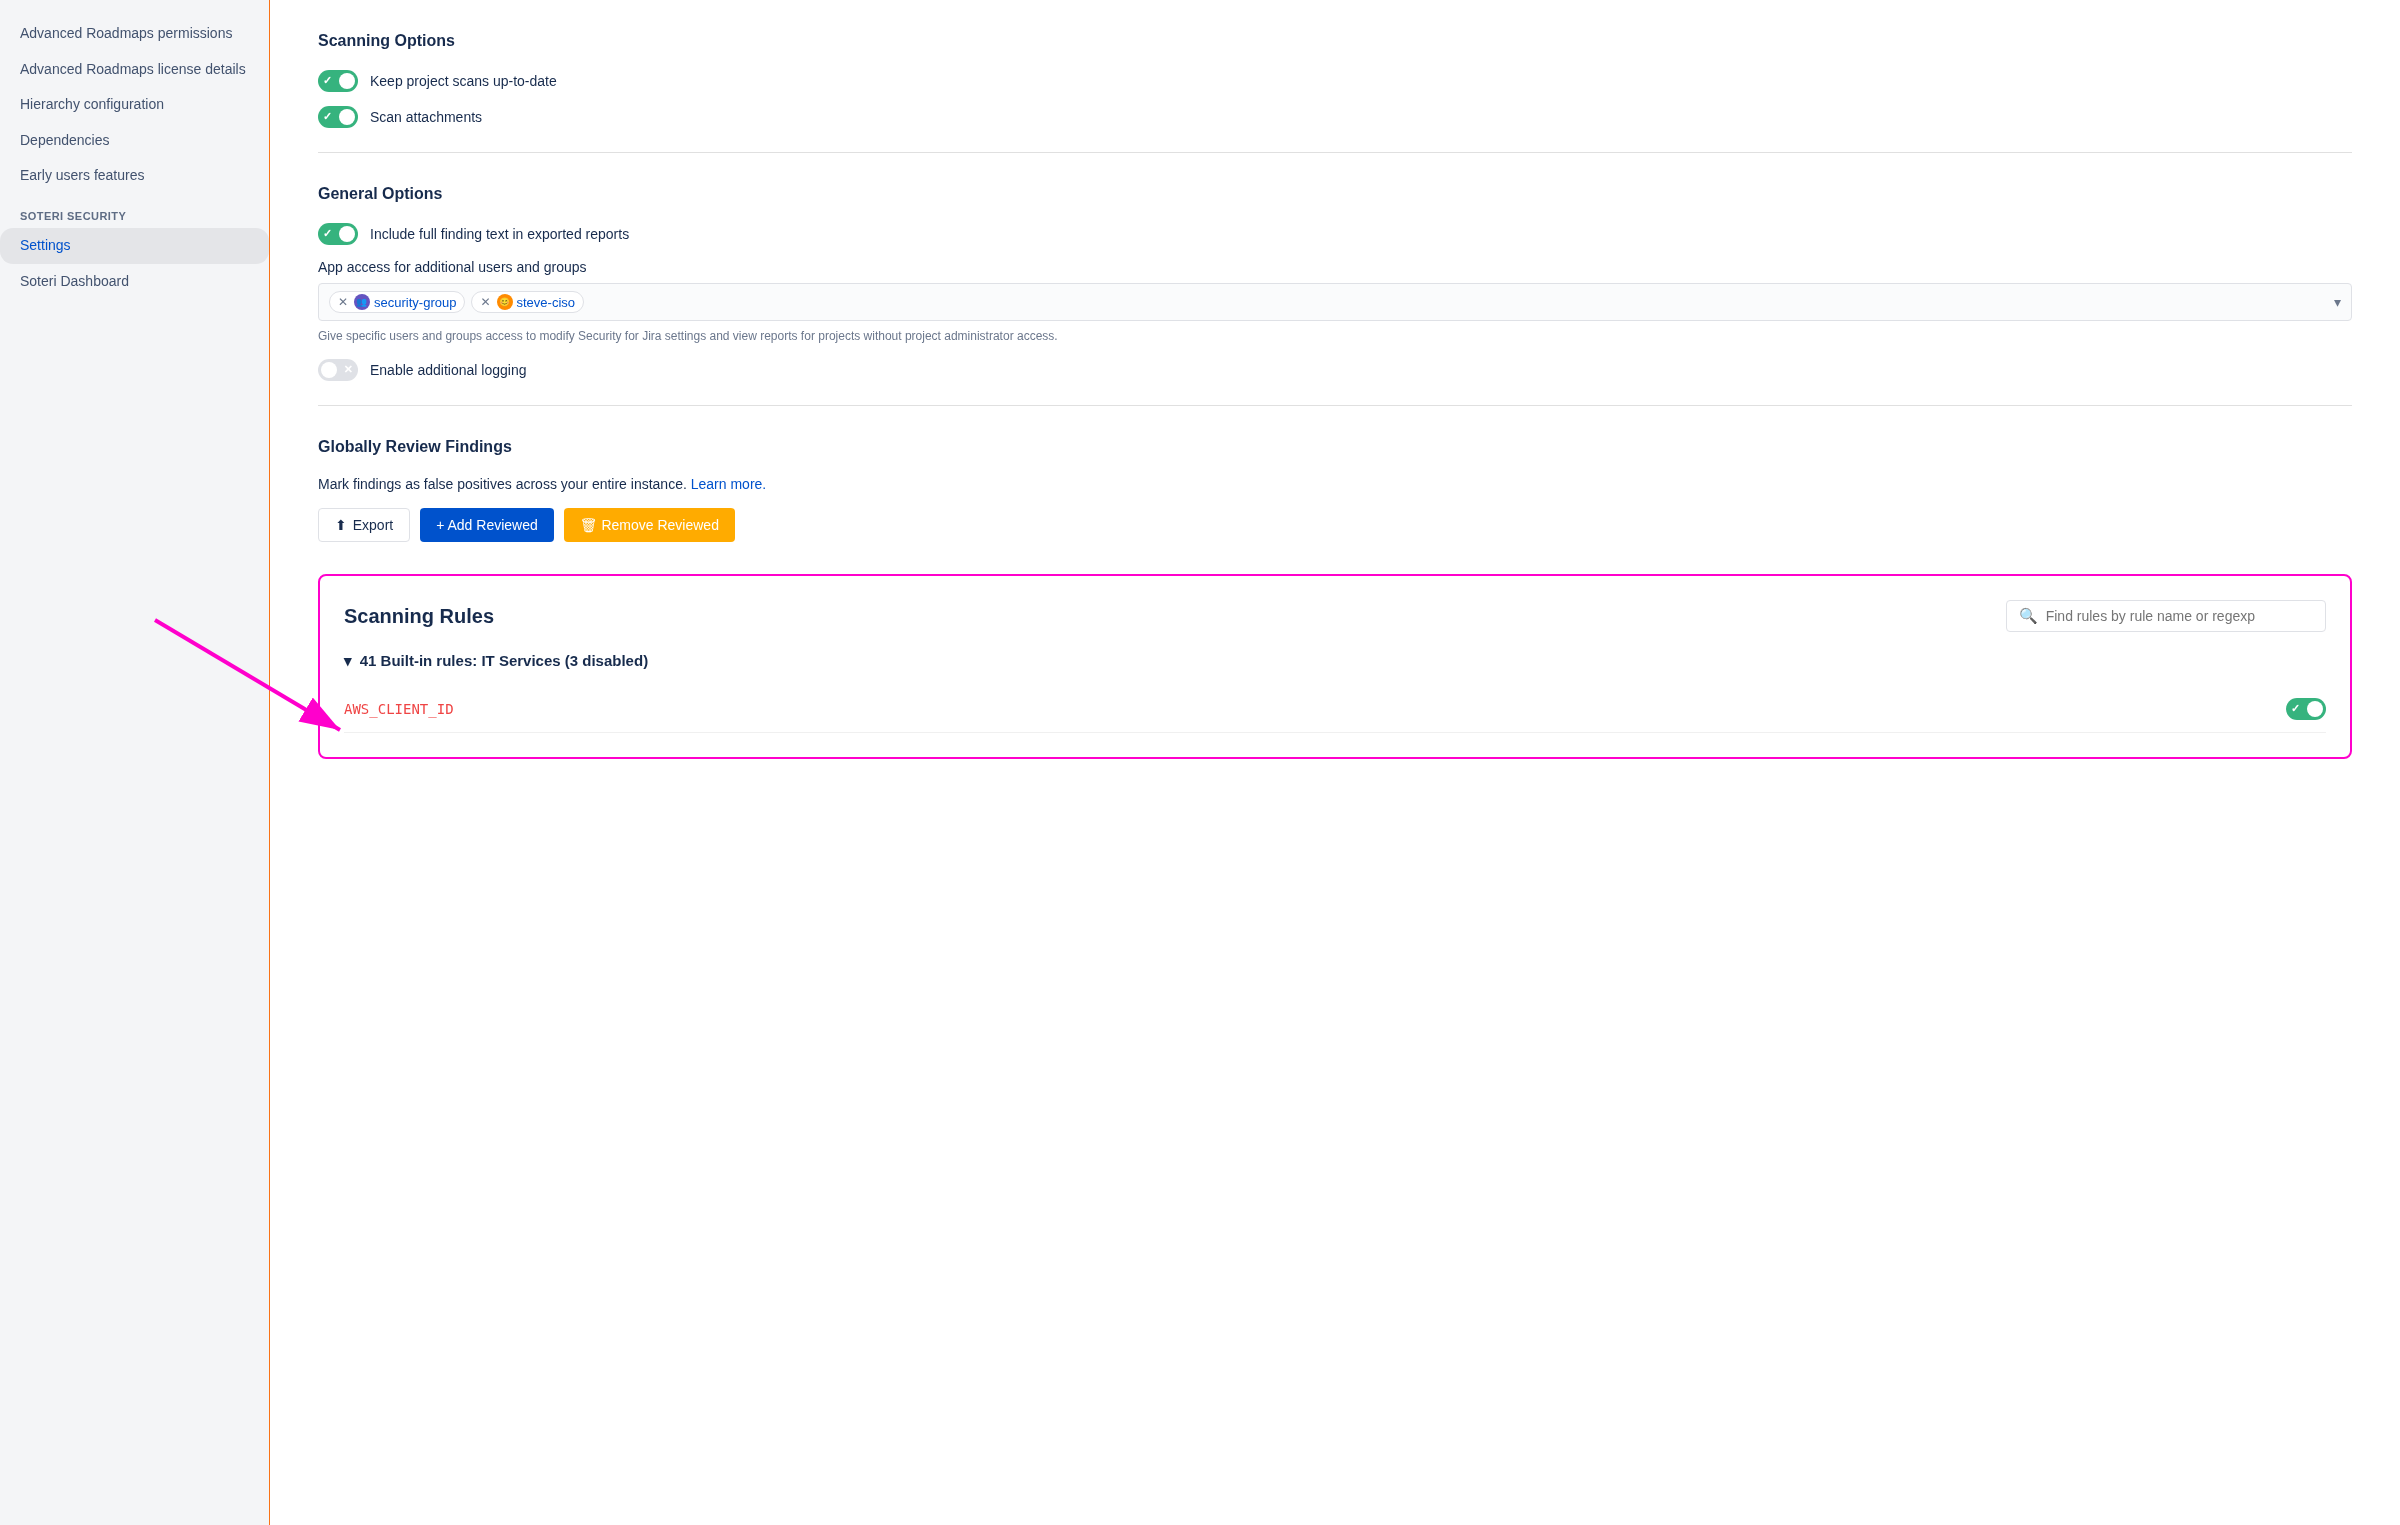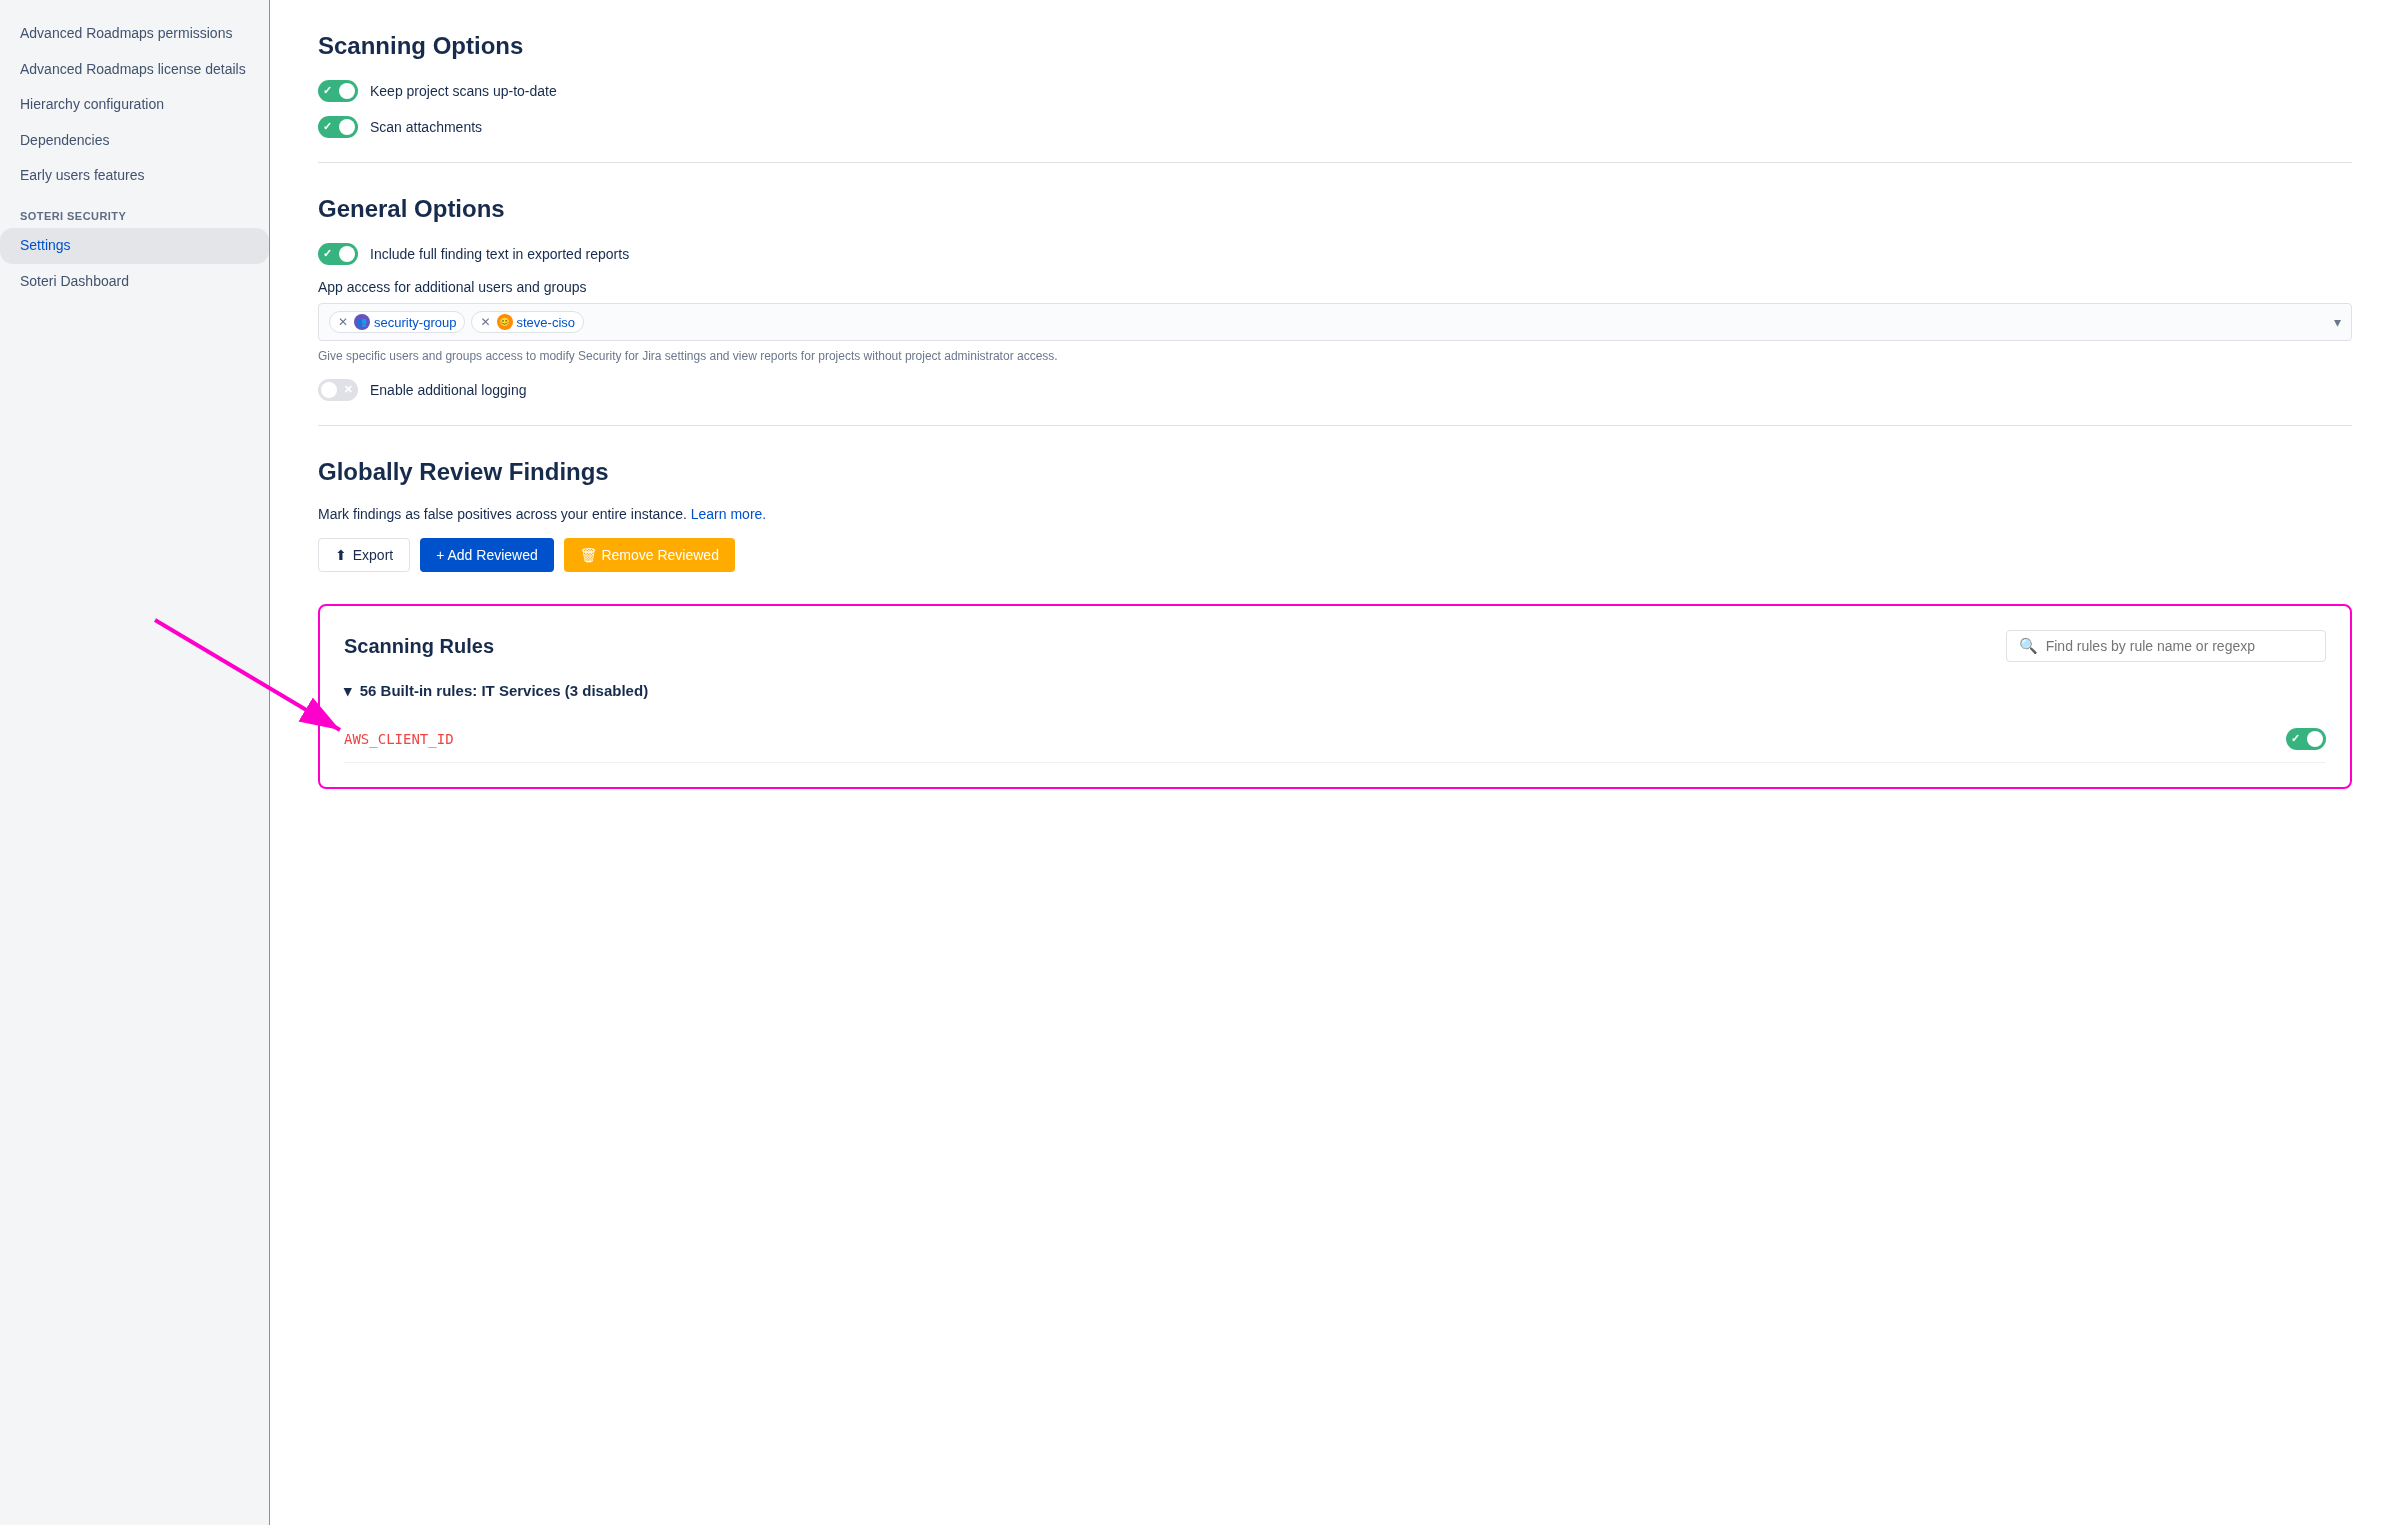--- a/index.html
+++ b/index.html
@@ -35,21 +35,21 @@
     
     .main {
       flex: 1;
       overflow-y: auto;
       padding: 32px 48px;
       position: relative;
     }
 
     
     .section-heading {
-      font-size: 24px;
+      font-size: 16px;
       font-weight: 700;
       color: #172b4d;
       margin-bottom: 20px;
       margin-top: 32px;
     }
     .section-heading:first-child { margin-top: 0; }
 
     
     .toggle-row {
       display: flex;
@@ -397,21 +397,21 @@
     <div class="scanning-rules-header">
       <h2 class="scanning-rules-title">Scanning Rules</h2>
       <div class="search-box">
         <span class="search-icon">🔍</span>
         <input type="text" placeholder="Find rules by rule name or regexp" style="">
       </div>
     </div>
 
     <div class="rules-section-label">
       <span class="chevron">▾</span>
-      <span>56 Built-in rules: IT Services (3 disabled)</span>
+      <span>41 Built-in rules: IT Services (3 disabled)</span>
     </div>
 
     <div class="rules-table">
       <div class="rule-row">
         <span class="rule-name">AWS_CLIENT_ID</span>
         <div class="toggle on">
           <div class="toggle-knob"></div>
           <span class="toggle-check">✓</span>
         </div>
       </div>

